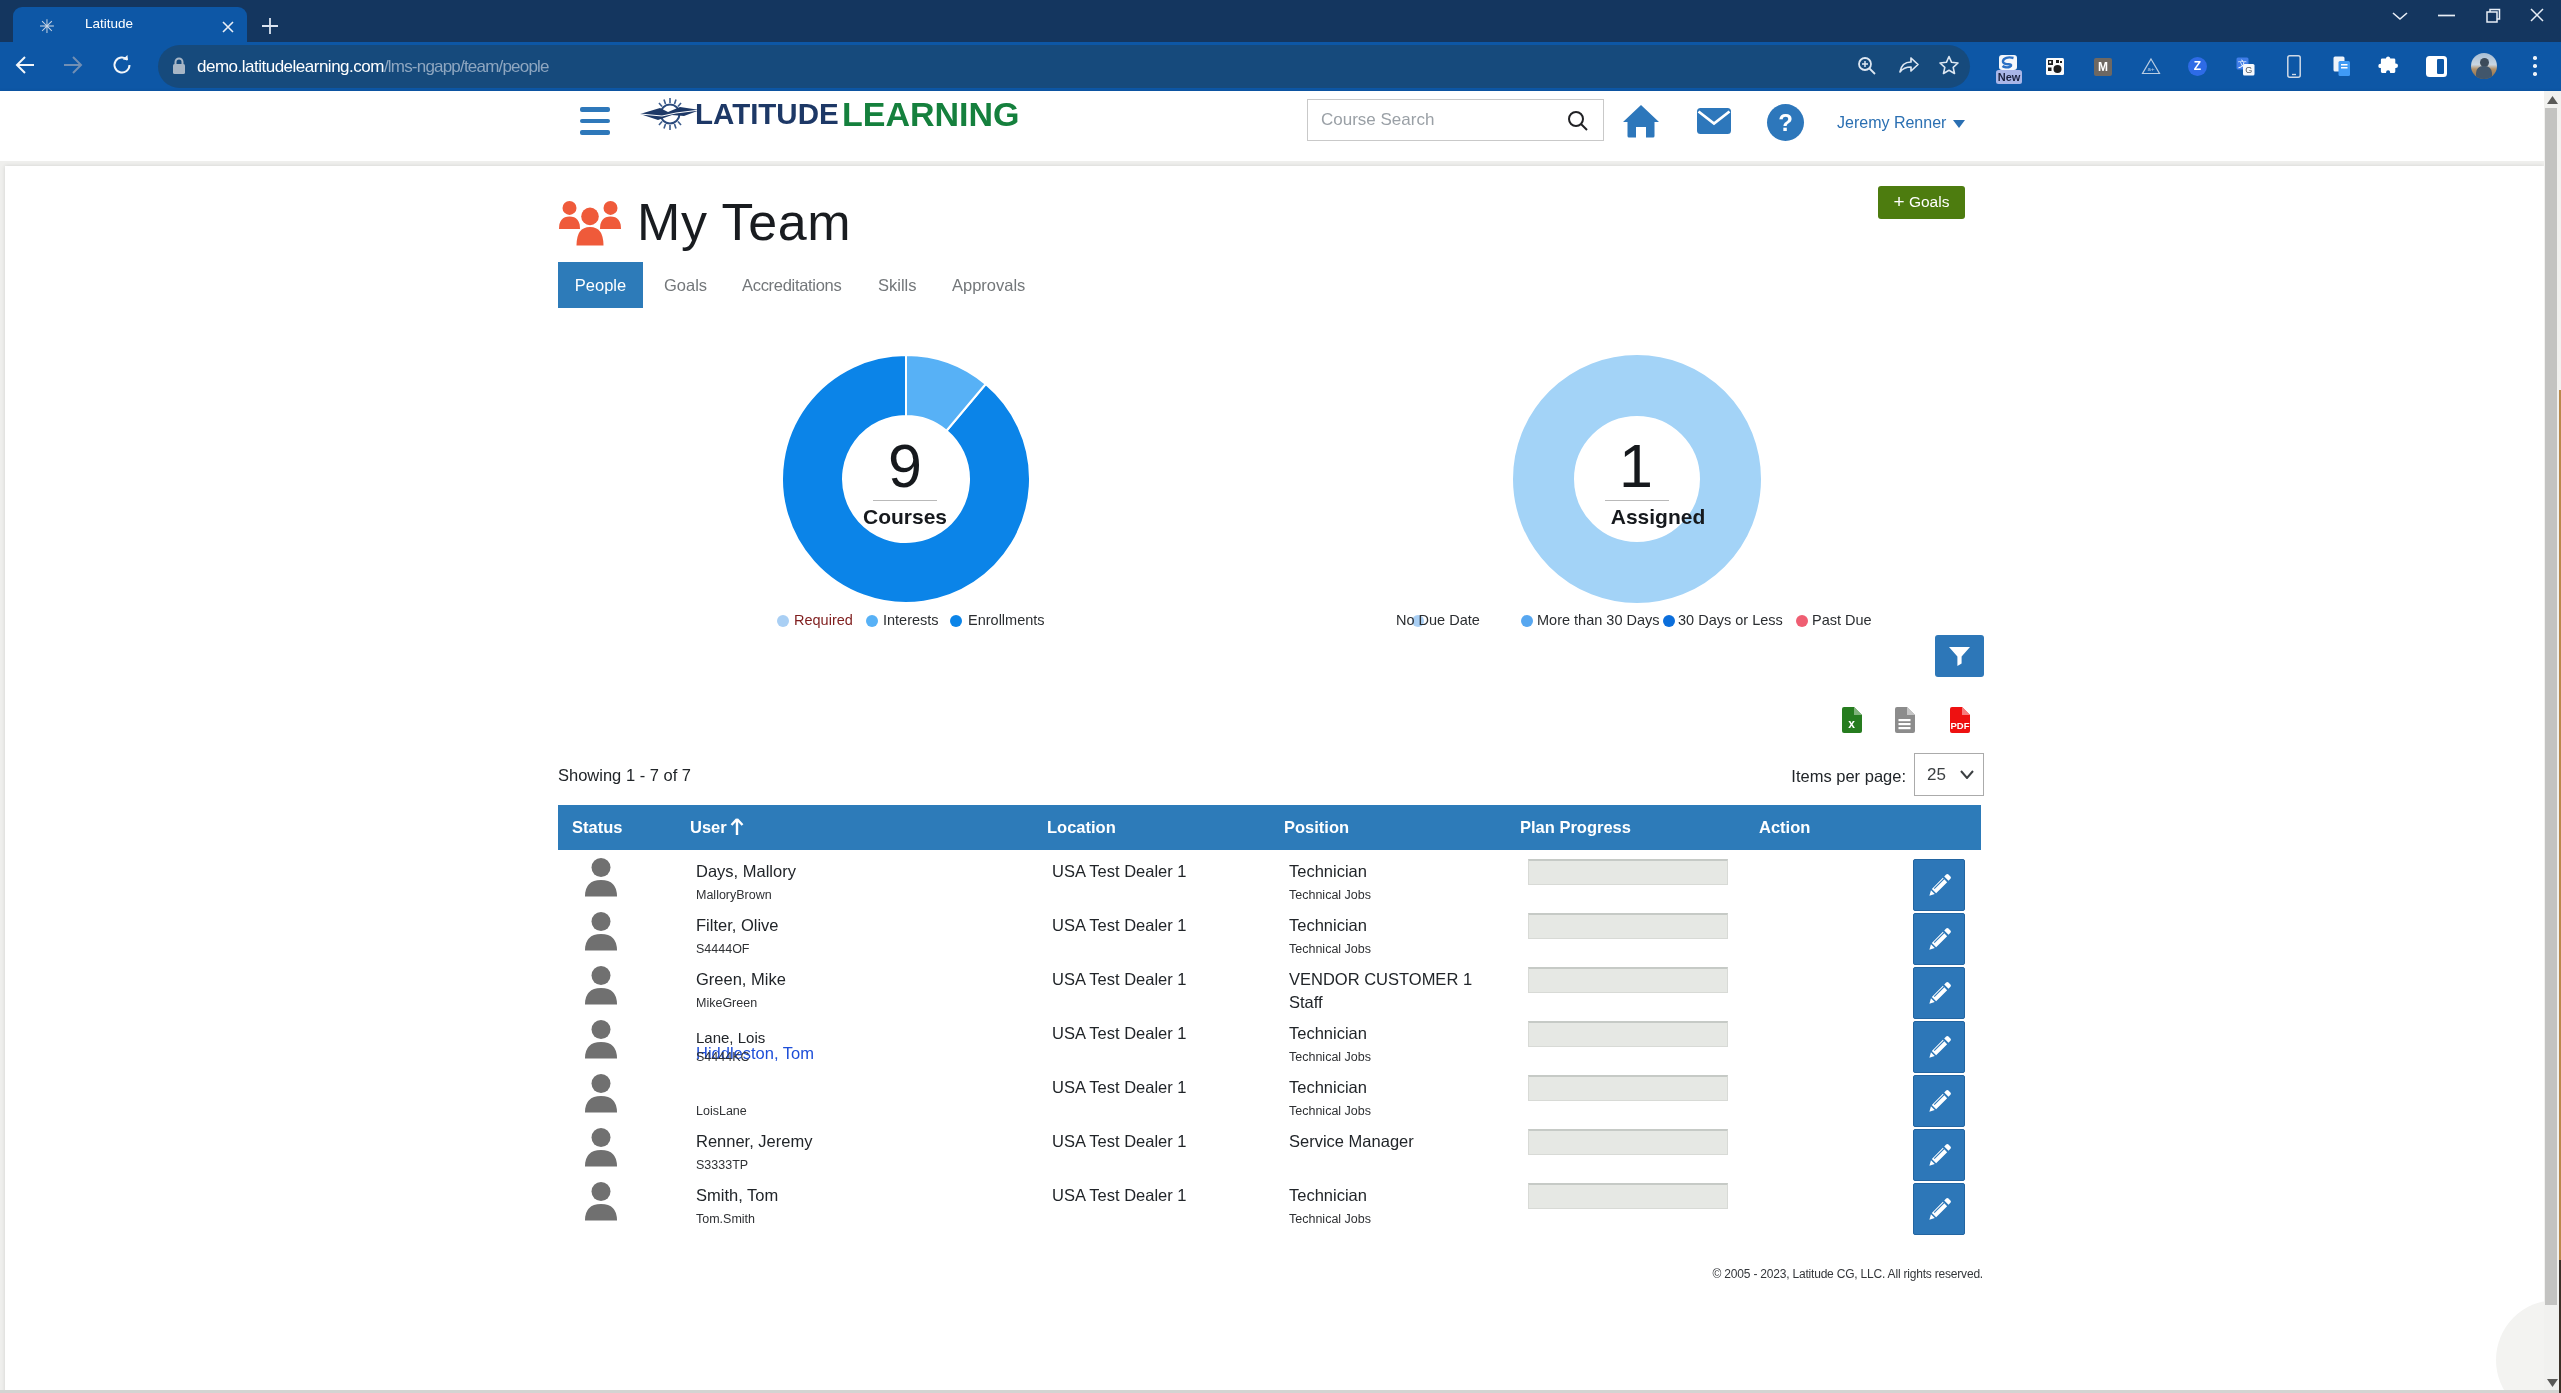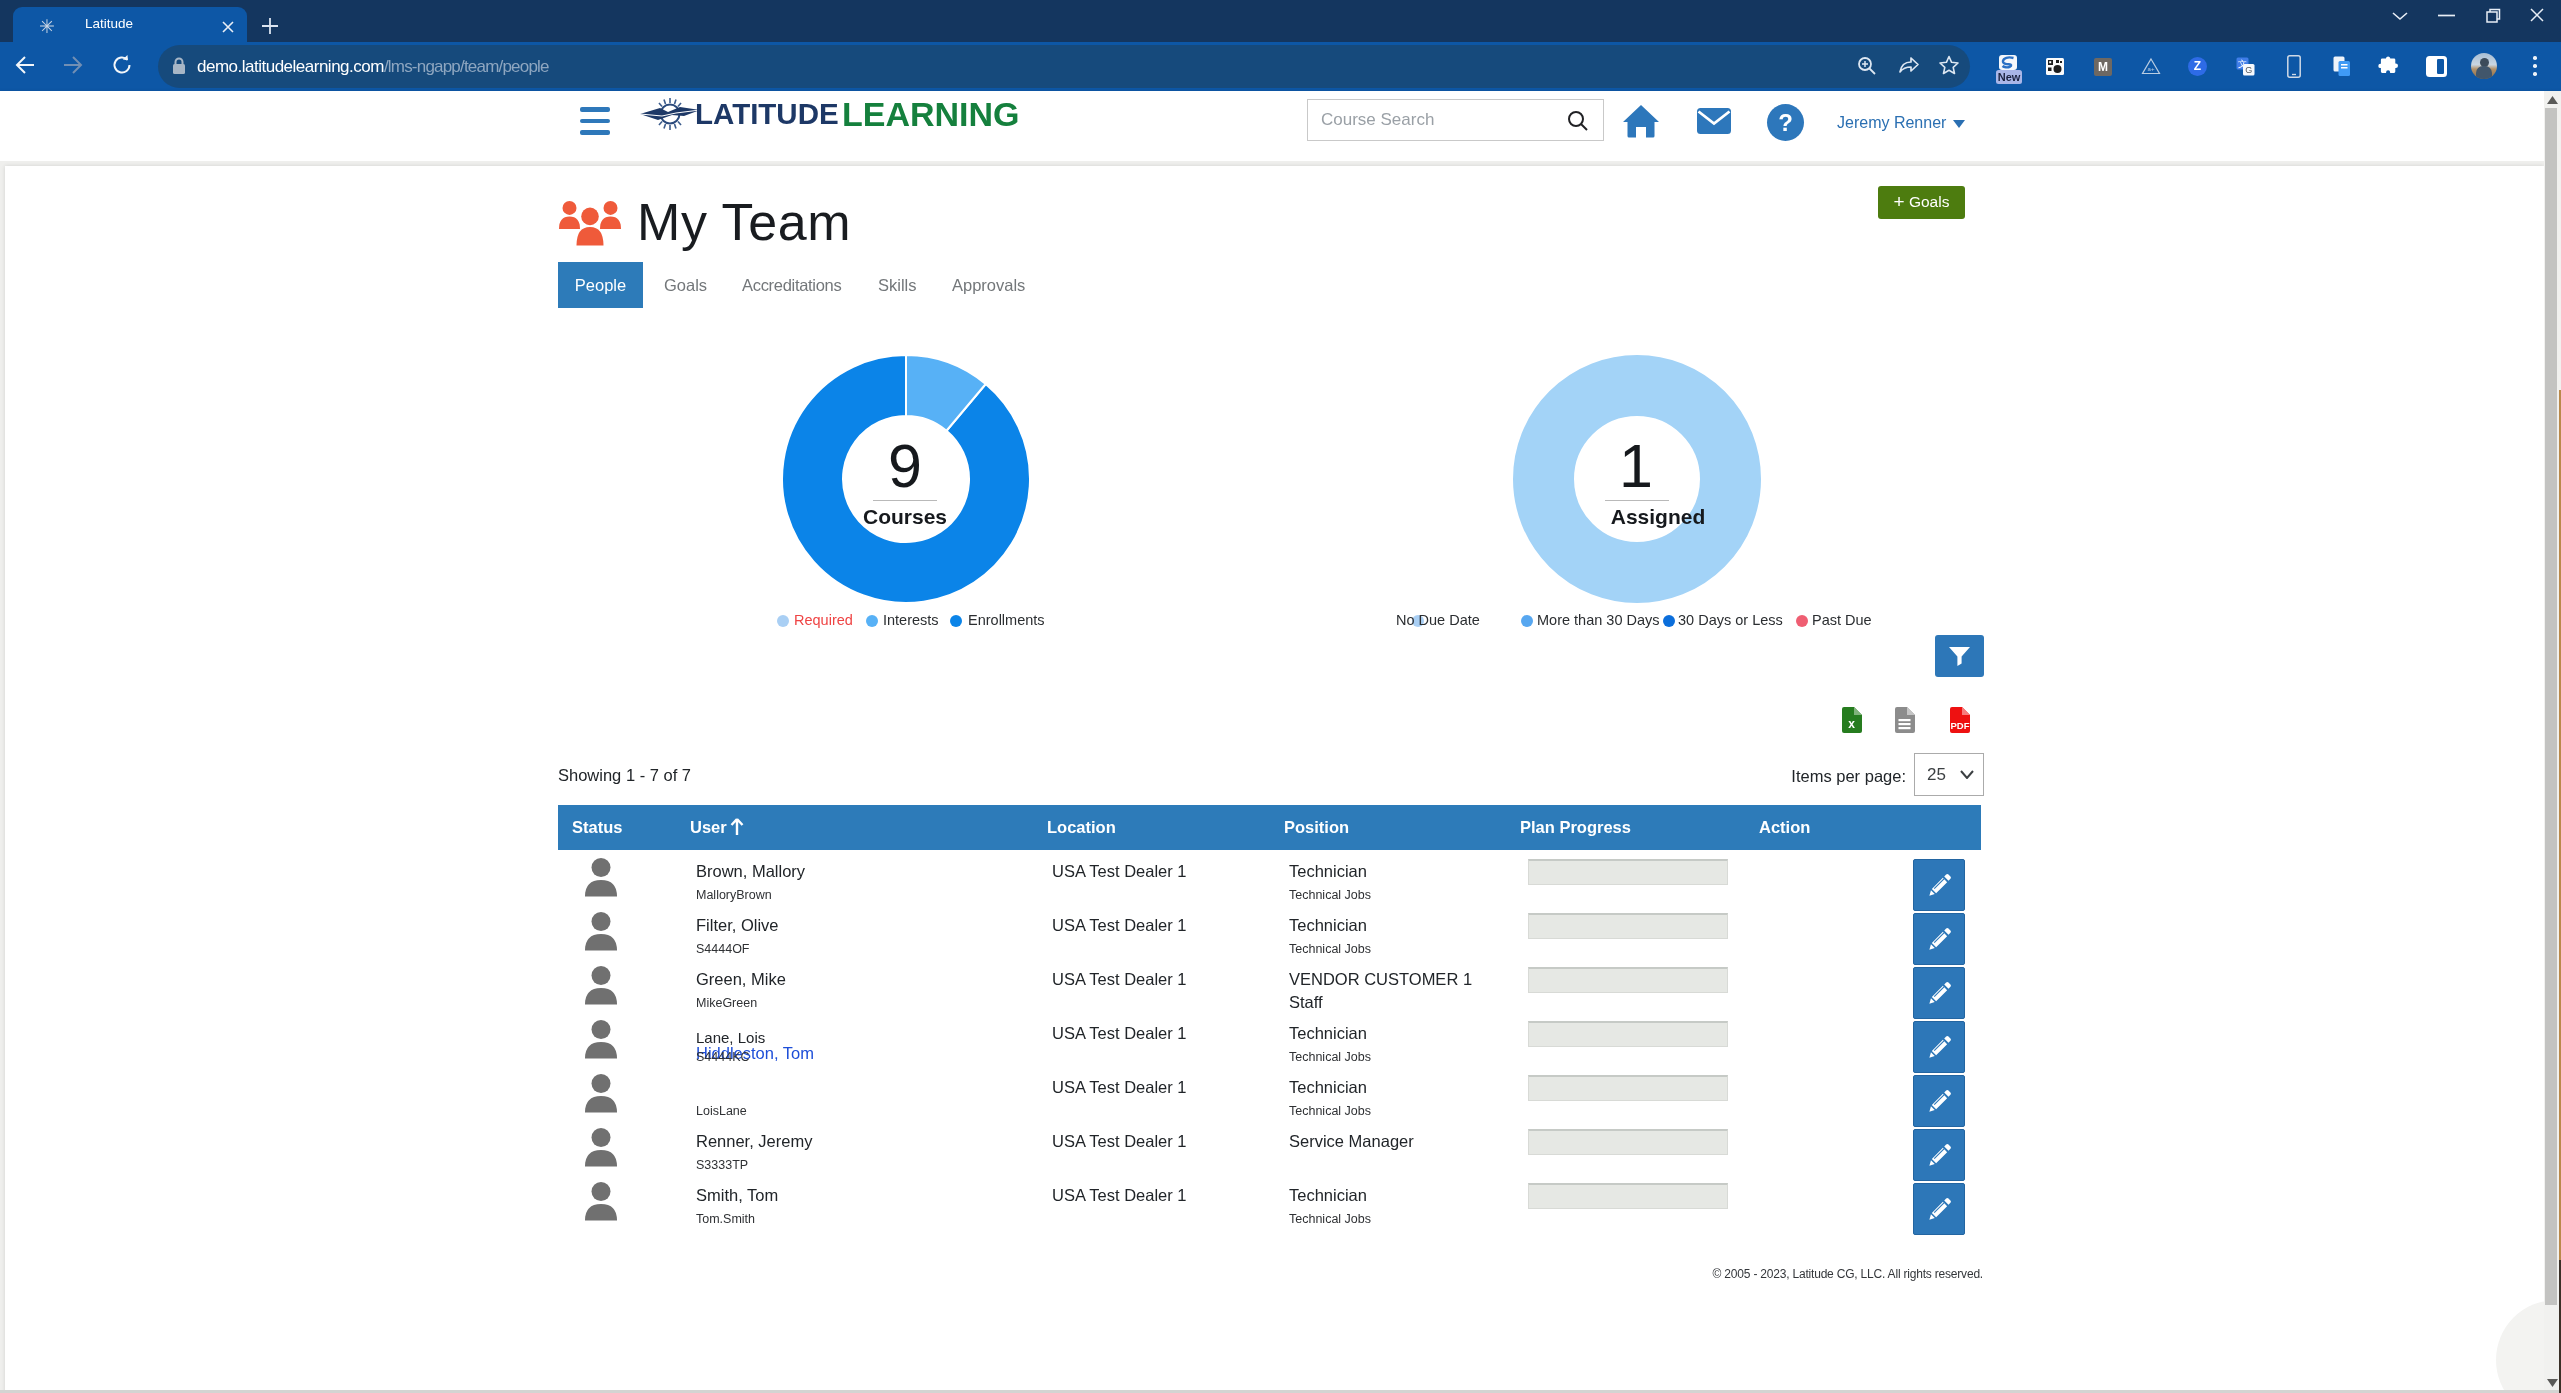--- a/index.html
+++ b/index.html
@@ -200,21 +200,21 @@
 <div class="abs" style="left:855px;top:505px;width:100px;height:24px;line-height:24px;font-size:21px;font-weight:bold;color:#16191d;text-align:center;">Courses</div>
 
 <svg class="abs" style="left:1512px;top:354px;" width="250" height="250">
   <circle cx="125" cy="125" r="93.5" fill="none" stroke="#a3d3f7" stroke-width="61"></circle>
 </svg>
 <div class="abs" style="left:1586px;top:438px;width:100px;height:56px;line-height:56px;font-size:61px;color:#16191d;text-align:center;">1</div>
 <div class="abs" style="left:1605px;top:500px;width:64px;height:1px;background:#b9b9b9;"></div>
 <div class="abs" style="left:1586px;top:505px;width:100px;height:24px;line-height:24px;font-size:21px;font-weight:bold;color:#16191d;text-align:center;margin-left:22px;">Assigned</div>
 
 <div class="abs" style="left:777px;top:615px;width:12px;height:12px;border-radius:50%;background:#a9cff4;"></div>
-<div class="abs" style="left:794px;top:612px;height:17px;line-height:17px;font-size:14.5px;color:#ef4444;">Required</div>
+<div class="abs" style="left:794px;top:612px;height:17px;line-height:17px;font-size:14.5px;color:#7f1d1d;">Required</div>
 <div class="abs" style="left:866px;top:615px;width:12px;height:12px;border-radius:50%;background:#57b1f6;"></div>
 <div class="abs" style="left:883px;top:612px;height:17px;line-height:17px;font-size:14.5px;color:#2b2e31;">Interests</div>
 <div class="abs" style="left:950px;top:615px;width:12px;height:12px;border-radius:50%;background:#0b84e8;"></div>
 <div class="abs" style="left:968px;top:612px;height:17px;line-height:17px;font-size:14.5px;color:#2b2e31;">Enrollments</div>
 
 <div class="abs" style="left:1412px;top:615px;width:12px;height:12px;border-radius:50%;background:#a9cff4;"></div>
 <div class="abs" style="left:1396px;top:612px;height:17px;line-height:17px;font-size:14.5px;color:#2b2e31;">No Due Date</div>
 <div class="abs" style="left:1521px;top:615px;width:12px;height:12px;border-radius:50%;background:#57a7f0;"></div>
 <div class="abs" style="left:1537px;top:612px;height:17px;line-height:17px;font-size:14.5px;color:#2b2e31;">More than 30 Days</div>
 <div class="abs" style="left:1663px;top:615px;width:12px;height:12px;border-radius:50%;background:#0b6edb;"></div>
@@ -261,21 +261,21 @@
   </svg>
 <div class="abs" style="left:1047px;top:805px;height:45px;line-height:45px;font-size:16.5px;font-weight:bold;color:#fff;">Location</div>
 <div class="abs" style="left:1284px;top:805px;height:45px;line-height:45px;font-size:16.5px;font-weight:bold;color:#fff;">Position</div>
 <div class="abs" style="left:1520px;top:805px;height:45px;line-height:45px;font-size:16.5px;font-weight:bold;color:#fff;">Plan Progress</div>
 <div class="abs" style="left:1759px;top:805px;height:45px;line-height:45px;font-size:16.5px;font-weight:bold;color:#fff;">Action</div>
 
 <svg class="abs" style="left:584px;top:856px;" width="34" height="41">
     <circle cx="17" cy="11.5" r="9.5" fill="#707070"></circle>
     <path d="M1 40.5 Q1 24 17 24 Q33 24 33 40.5 Z" fill="#707070"></path>
   </svg>
-<div class="abs" style="left:696px;top:861px;height:20px;line-height:20px;font-size:16.5px;color:#212529;">Brown, Mallory</div>
+<div class="abs" style="left:696px;top:861px;height:20px;line-height:20px;font-size:16.5px;color:#212529;">Days, Mallory</div>
 <div class="abs" style="left:696px;top:888px;height:15px;line-height:15px;font-size:12.5px;color:#2f3134;">MalloryBrown</div>
 <div class="abs" style="left:1052px;top:861px;height:20px;line-height:20px;font-size:16.5px;color:#212529;">USA Test Dealer 1</div>
 <div class="abs" style="left:1289px;top:861px;height:20px;line-height:20px;font-size:16.5px;color:#212529;">Technician</div>
 <div class="abs" style="left:1289px;top:888px;height:15px;line-height:15px;font-size:12.5px;color:#2f3134;">Technical Jobs</div>
 <div class="abs" style="left:1528px;top:859px;width:200px;height:26px;background:#e6e8e4;border:1px solid #d8dad6;border-top:2px solid #c6cac6;"></div>
 <div class="abs" style="left:1913px;top:859px;width:52px;height:52px;background:#2d77b8;border:1px solid #2365a1;border-radius:2px;"></div>
 <svg class="abs" style="left:1926px;top:872px;" width="27" height="27" viewBox="0 0 24 24">
     <path d="M3 21l1.4-4.8 3.4 3.4L3 21zm2.2-6l9.8-9.8 3.8 3.8-9.8 9.8-3.8-3.8zm11-11l1.7-1.7c.6-.6 1.5-.6 2.1 0l1.7 1.7c.6.6.6 1.5 0 2.1l-1.7 1.7-3.8-3.8z" fill="#fff"></path>
     <path d="M7.3 14.8 L16.2 5.9" stroke="#2d77b8" stroke-width="1"></path>
   </svg>

